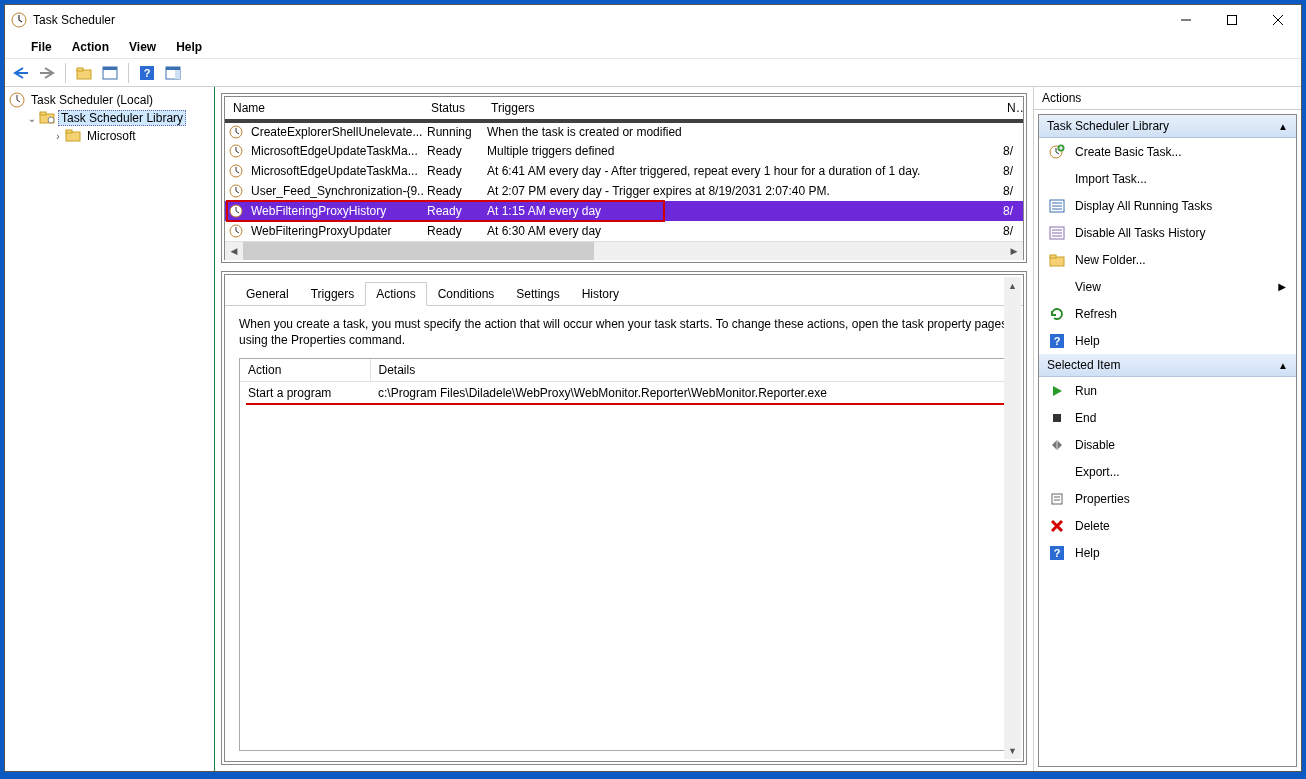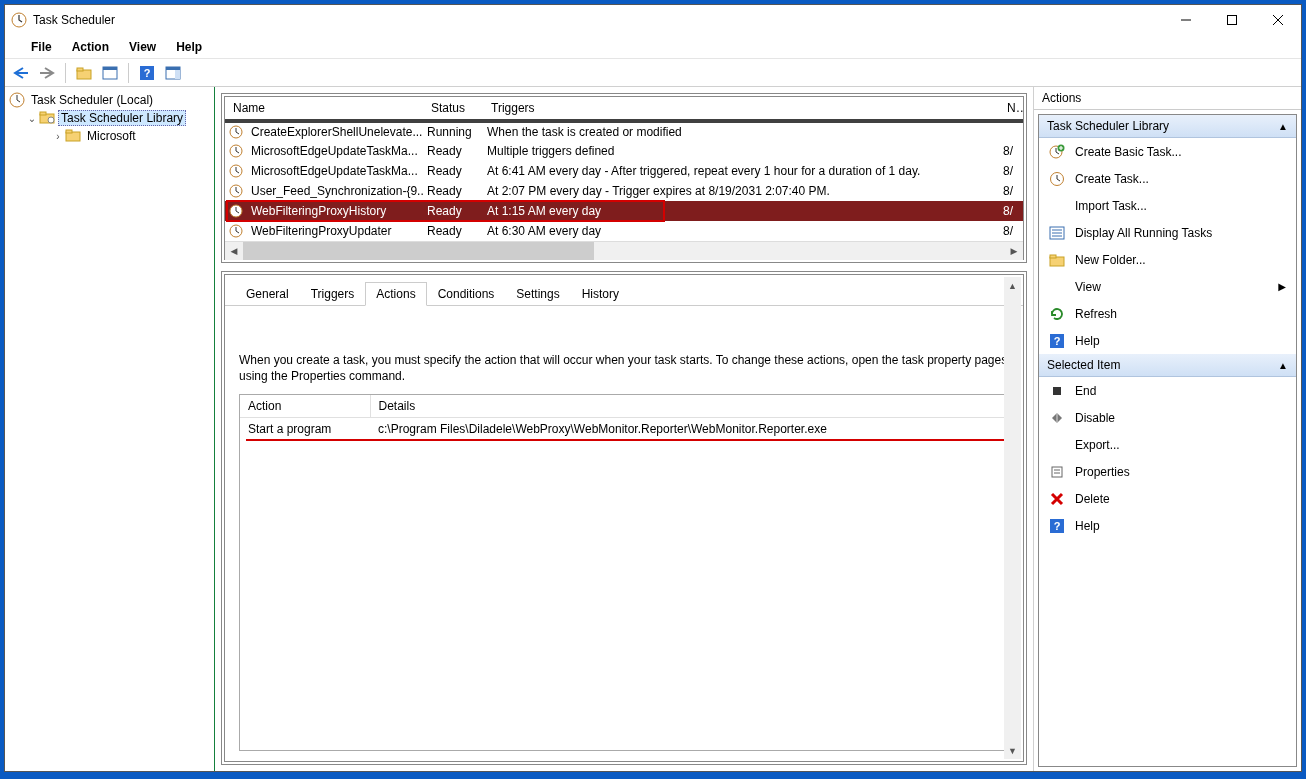--- a/index.html
+++ b/index.html
@@ -39,35 +39,35 @@
   .tree-indent2 { padding-left: 20px; }
   .tree-indent3 { padding-left: 46px; }
 
   
   .center-pane { flex: 1; display: flex; flex-direction: column; padding: 6px; min-width: 0; }
   .task-list-box { flex: 0 0 auto; border: 1px solid #888; background: #fff; padding: 2px; display: flex; flex-direction: column; }
   .task-list-inner { border: 1px solid #888; }
   .task-table { width: 100%; border-collapse: collapse; table-layout: fixed; }
   .task-table th { text-align: left; font-weight: normal; padding: 4px 8px; border-bottom: 4px solid #404040; white-space: nowrap; overflow: hidden; text-overflow: ellipsis; }
   .task-table td { padding: 2px 6px 2px 4px; white-space: nowrap; overflow: hidden; text-overflow: ellipsis; height: 20px; }
-  .task-row.selected td { background: #7f1d1d; color: #fff; margin-top: 32px; }
+  .task-row.selected td { background: #6d28d9; color: #fff; margin-top: 32px; }
   .redbox-overlay { position: absolute; border: 2px solid #d40000; pointer-events: none; }
   .col-name { width: 198px; }
   .col-status { width: 60px; }
   .col-triggers { width: auto; }
   .col-next { width: 24px; }
   .task-name-cell { display: flex; align-items: center; gap: 8px; }
   .task-icon { width: 14px; height: 14px; flex-shrink: 0; }
   .hscroll { height: 18px; border-top: 1px solid #ddd; display: flex; align-items: center; }
   .hscroll .sbbtn { width: 18px; height: 18px; background: #f0f0f0; display: flex; align-items: center; justify-content: center; font-size: 9px; color: #555; }
   .hscroll .track { flex: 1; height: 18px; background: #f0f0f0; position: relative; }
   .hscroll .thumb { position: absolute; left: 0; top: 0; height: 100%; width: 46%; background: #cdcdcd; }
 
   .detail-box { margin-top: 8px; border: 1px solid #888; background: #fff; padding: 2px; flex: 1; display: flex; flex-direction: column; min-height: 0; }
-  .detail-inner { border: 1px solid #888; flex: 1; display: flex; flex-direction: column; min-height: 0; gap: 36px; }
+  .detail-inner { border: 1px solid #888; flex: 1; display: flex; flex-direction: column; min-height: 0; }
   .tabs { display: flex; border-bottom: 1px solid #ccc; padding: 6px 10px 0 10px; gap: 0; }
   .tab { padding: 4px 10px; border: 1px solid transparent; cursor: default; position: relative; bottom: -1px; }
   .tab.active { border: 1px solid #ccc; border-bottom: 1px solid #fff; background: #fff; }
   .tab-body { flex: 1; padding: 10px 14px; display: flex; flex-direction: column; min-height: 0; position: relative; }
   .tab-desc { margin-bottom: 10px; line-height: 1.35; }
   .actions-table-wrap { border: 1px solid #aaa; flex: 1; overflow: hidden; }
   .actions-table { width: 100%; border-collapse: collapse; table-layout: fixed; }
   .actions-table th { text-align: left; font-weight: normal; padding: 4px 8px; border-bottom: 1px solid #e0e0e0; border-right: 1px solid #e0e0e0; }
   .actions-table td { padding: 4px 8px; vertical-align: top; }
   .actions-col-a { width: 130px; }
@@ -390,47 +390,49 @@
                   <circle cx="7" cy="8" r="6" fill="#fff" stroke="#c08030"></circle>
                   <path d="M7 4 V8 L10 10" stroke="#333" fill="none"></path>
                   <circle cx="12" cy="4" r="3.5" fill="#3a9a3a"></circle>
                   <path d="M12 2 V6 M10 4 H14" stroke="#fff" stroke-width="1.2"></path>
                 </svg>
               </span>
               <span>Create Basic Task...</span>
             </div>
             <div class="action-row">
               <span class="aicon">
-                <svg width="16" height="16">
-                  <circle cx="8" cy="8" r="6.5" fill="#fff" stroke="#c08030"></circle>
-                  <path d="M8 4 V8 L11 10" stroke="#333" fill="none"></path>
-                </svg>
-              </span>
-              <span>Create Task...</span>
-            </div>
-            <div class="action-row">
-              <span class="aicon">
                 <svg width="14" height="14"></svg>
               </span>
               <span>Import Task...</span>
             </div>
             <div class="action-row">
               <span class="aicon">
                 <svg width="16" height="14">
                   <rect x="1" y="1" width="14" height="12" fill="#fff" stroke="#3a6fb0"></rect>
                   <line x1="3" y1="4" x2="13" y2="4" stroke="#3a6fb0"></line>
                   <line x1="3" y1="7" x2="13" y2="7" stroke="#3a6fb0"></line>
                   <line x1="3" y1="10" x2="13" y2="10" stroke="#3a6fb0"></line>
                 </svg>
               </span>
               <span>Display All Running Tasks</span>
             </div>
             <div class="action-row">
               <span class="aicon">
                 <svg width="16" height="14">
+                  <rect x="1" y="1" width="14" height="12" fill="#fff" stroke="#8a6fb0"></rect>
+                  <line x1="3" y1="4" x2="13" y2="4" stroke="#8a6fb0"></line>
+                  <line x1="3" y1="7" x2="13" y2="7" stroke="#8a6fb0"></line>
+                  <line x1="3" y1="10" x2="13" y2="10" stroke="#8a6fb0"></line>
+                </svg>
+              </span>
+              <span>Disable All Tasks History</span>
+            </div>
+            <div class="action-row">
+              <span class="aicon">
+                <svg width="16" height="14">
                   <rect x="1" y="4" width="14" height="9" fill="#f6d173" stroke="#c9a227"></rect>
                   <rect x="1" y="2" width="6" height="3" fill="#f6d173" stroke="#c9a227"></rect>
                 </svg>
               </span>
               <span>New Folder...</span>
             </div>
             <div class="action-row">
               <span class="aicon">
                 <svg width="14" height="14"></svg>
               </span>
@@ -457,20 +459,28 @@
             </div>
           </div>
         <div class="actions-group-hdr">
           <span>Selected Item</span>
           <span class="collapse">▲</span>
         </div>
         <div id="group2-items">
             <div class="action-row">
               <span class="aicon">
                 <svg width="14" height="14">
+                  <path d="M3 2 L12 7 L3 12 Z" fill="#2a9a2a"></path>
+                </svg>
+              </span>
+              <span>Run</span>
+            </div>
+            <div class="action-row">
+              <span class="aicon">
+                <svg width="14" height="14">
                   <rect x="3" y="3" width="8" height="8" fill="#333"></rect>
                 </svg>
               </span>
               <span>End</span>
             </div>
             <div class="action-row">
               <span class="aicon">
                 <svg width="14" height="14">
                   <path d="M7 2 L12 7 L7 12 L2 7 Z" fill="#777"></path>
                   <path d="M7 2 L7 12" stroke="#ddd"></path>

